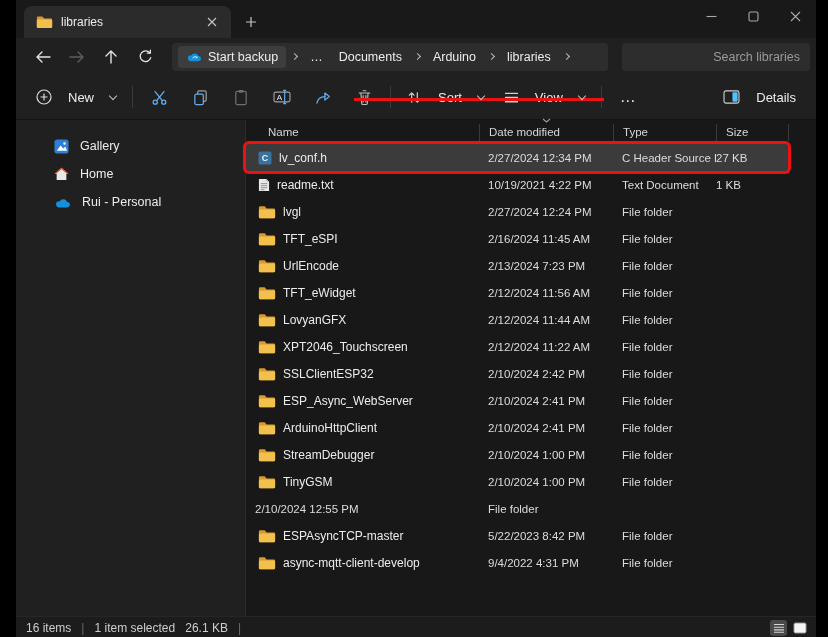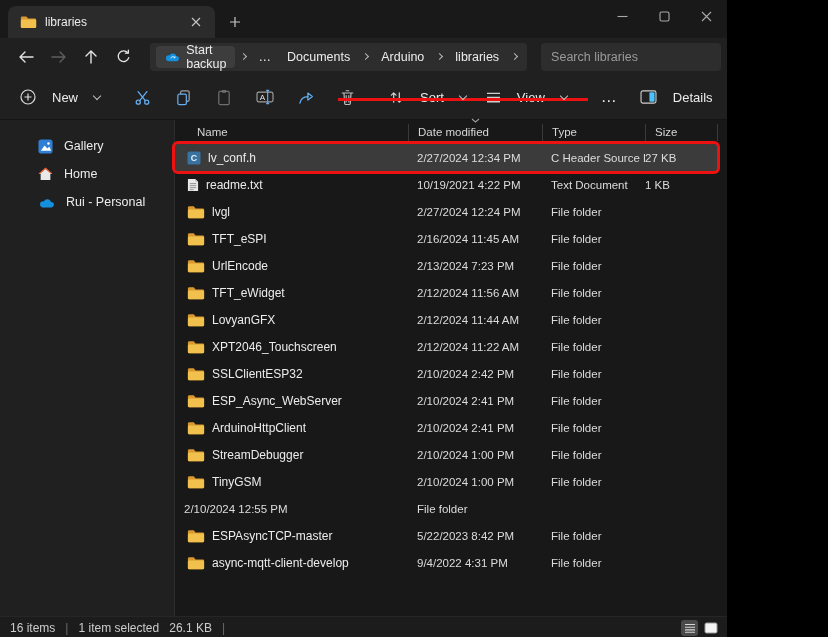--- a/index.html
+++ b/index.html
@@ -3,21 +3,21 @@
 <meta charset="utf-8">
 <style>
   :root{
     --strip:#191919; --tab:#2b2b2b; --bar:#202020; --pill:#2d2d2d; --chip:#3d3d3d;
     --list:#181818; --side:#202020; --sel:#3b3b3b; --status:#1c1c1c;
     --txt:#ececec; --txt2:#d6d6d6; --dim:#8f8f8f; --div:#3a3a3a;
     --blue:#62aef0; --red:#ed1111;
   }
   *{box-sizing:border-box;margin:0;padding:0;font-family:"Liberation Sans",sans-serif;}
   html,body{background:#000;}
-  .window{position:relative;width:727px;height:637px;background:var(--bar);overflow:hidden;color:var(--txt);}
+  .window{position:relative;width:800px;height:637px;background:var(--bar);overflow:hidden;color:var(--txt);margin-left:16px;}
 
   
   .titlebar{height:38px;background:var(--strip);display:flex;align-items:flex-end;position:relative;}
   .tab{width:207px;height:32px;margin-left:8px;background:var(--tab);border-radius:8px 8px 0 0;
        display:flex;align-items:center;padding:0 10px 0 12px;gap:8px;}
   .tab-title{font-size:12px;color:var(--txt);flex:1;}
   .tab-close{display:flex;align-items:center;justify-content:center;width:18px;height:18px;border-radius:4px;}
   .newtab{margin-left:14px;height:32px;display:flex;align-items:center;}
   .win-controls{position:absolute;right:0;top:0;height:32px;display:flex;}
   .wc{width:42px;height:32px;display:flex;align-items:center;justify-content:center;}
@@ -26,21 +26,21 @@
   .addressrow{height:37px;background:var(--bar);display:flex;align-items:center;padding:0 6px 0 12px;gap:4px;position:relative;}
   .navbtn{width:30px;height:28px;display:flex;align-items:center;justify-content:center;border-radius:4px;}
   .crumb-pill{flex:1;max-width:448px;height:28px;background:var(--pill);border-radius:4px;display:flex;align-items:center;
               padding:0 6px;gap:2px;margin-left:8px;}
   .chip{height:22px;background:var(--chip);border-radius:4px;display:flex;align-items:center;gap:6px;padding:0 8px;font-size:12.5px;}
   .crumb{font-size:12.5px;color:var(--txt);padding:2px 7px;border-radius:4px;white-space:nowrap;}
   .crumb-sep{width:5px;height:5px;border-right:1.4px solid #b9b9b9;border-bottom:1.4px solid #b9b9b9;
              transform:rotate(-45deg);margin:0 4px;flex:none;}
   .searchbox{width:188px;height:28px;background:var(--pill);border-radius:4px;display:flex;align-items:center;
              padding:0 10px;margin-left:10px;}
-  .searchbox input{background:transparent;border:none;outline:none;color:var(--dim);font-size:12.5px;width:100%;}
+  .searchbox input{background:transparent;border:none;outline:none;color:var(--dim);font-size:12.5px;width:100%;text-align:right;}
   .searchbox input::placeholder{color:#9a9a9a;}
   .bc-underline{position:absolute;left:338px;top:60px;width:250px;height:3px;background:var(--red);}
 
   
   .toolbar{height:45px;background:var(--bar);border-bottom:1px solid #141414;display:flex;align-items:center;padding:0 10px;}
   .tbtn{display:flex;align-items:center;gap:16px;padding:0 10px;height:32px;border-radius:4px;font-size:13px;color:var(--txt);}
   .tbtn.icononly{padding:0 12px;}
   .tdivider{width:1px;height:22px;background:var(--div);margin:0 6px;}
   .chev{width:6px;height:6px;border-right:1.3px solid #c2c2c2;border-bottom:1.3px solid #c2c2c2;transform:rotate(45deg);margin-top:-3px;}
   .tb-more{font-size:16px;letter-spacing:1px;color:var(--txt);padding:0 12px;}

